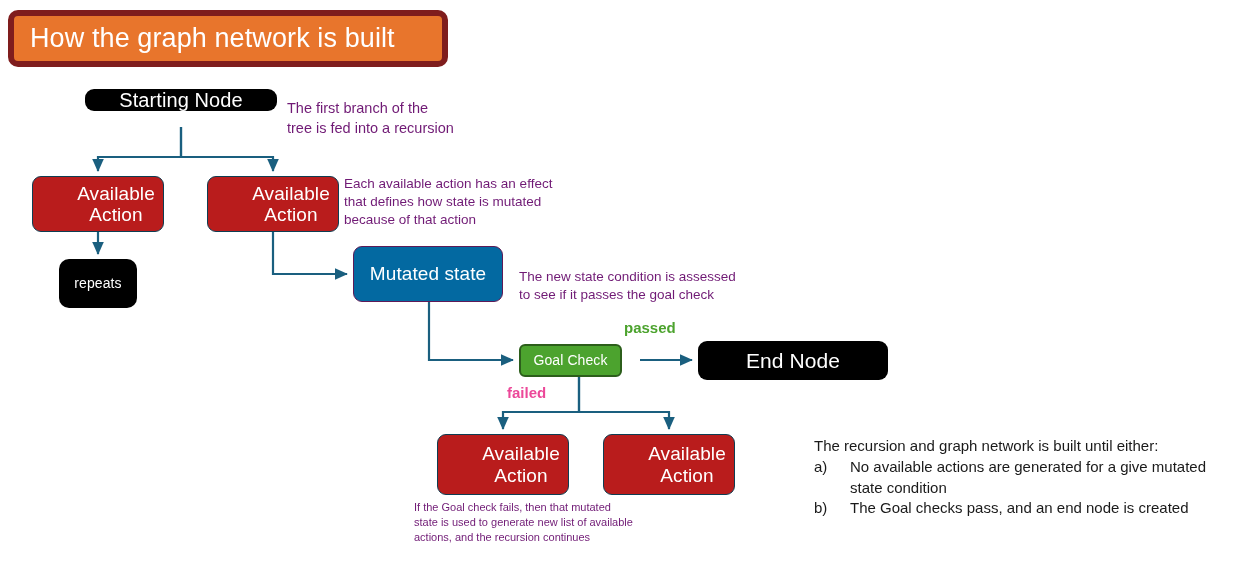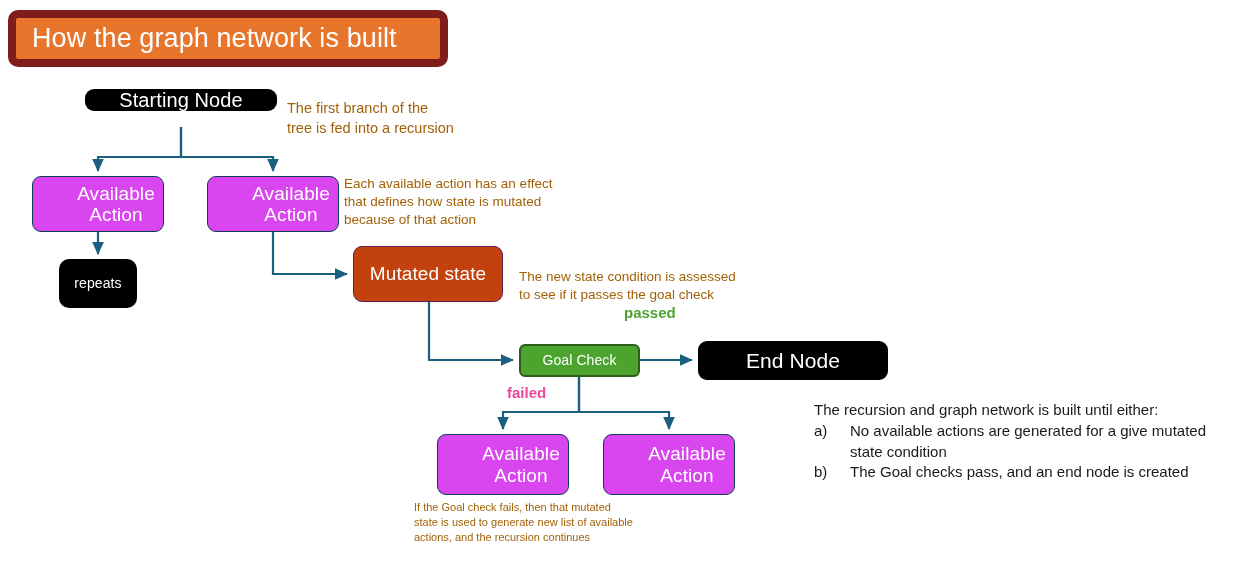--- a/index.html
+++ b/index.html
@@ -40,21 +40,21 @@
     line-height: 1.12;
     letter-spacing: 0.1px;
   }
 
   .node-title {
     left: 8px;
     top: 10px;
     width: 440px;
     height: 57px;
     background: #e8752c;
-    border: 8px solid #7f1d1d;
+    border: 6px solid #7f1d1d;
     border-radius: 10px;
     font-size: 27px;
     justify-content: flex-start;
     padding-left: 16px;
   }
 
   .node-black {
     background: #000000;
     border-radius: 9px;
   }
@@ -78,85 +78,85 @@
 
   .node-end {
     left: 698px;
     top: 341px;
     width: 190px;
     height: 39px;
     font-size: 21px;
   }
 
   .node-action {
-    background: #d946ef;
+    background: #b91c1c;
     border: 1px solid #0e3d52;
     border-radius: 9px;
     font-size: 19px;
     padding-left: 36px;
   }
   .node-a1 { left: 32px;  top: 176px; width: 132px; height: 56px; }
   .node-a2 { left: 207px; top: 176px; width: 132px; height: 56px; }
   .node-a3 { left: 437px; top: 434px; width: 132px; height: 61px; }
   .node-a4 { left: 603px; top: 434px; width: 132px; height: 61px; }
 
   .node-mutated {
     left: 353px;
     top: 246px;
     width: 150px;
     height: 56px;
-    background: #c2410c;
+    background: #0369a1;
     border: 1px solid #5e1a57;
     border-radius: 9px;
     font-size: 19px;
   }
 
   .node-goal {
     left: 519px;
     top: 344px;
-    width: 121px;
+    width: 103px;
     height: 33px;
     background: #4ca32e;
     border: 2px solid #2c5e1b;
     border-radius: 6px;
     font-size: 14px;
   }
 
   
   .note {
     position: absolute;
-    color: #a16207;
+    color: #701a75;
     font-size: 14.5px;
     line-height: 1.35;
     white-space: pre-line;
   }
   .note-1 { left: 287px; top: 99px;  width: 220px; }
   .note-2 { left: 344px; top: 175px; width: 250px; font-size: 13.5px; line-height: 1.32; }
   .note-3 { left: 519px; top: 268px; width: 270px; font-size: 13.5px; line-height: 1.32; }
   .note-4 { left: 414px; top: 500px; width: 375px; font-size: 11px; line-height: 1.35; }
 
   .edge-label {
     position: absolute;
     font-size: 15px;
     font-weight: 700;
   }
-  .label-passed { left: 624px; top: 304px; color: #4ca32e; }
+  .label-passed { left: 624px; top: 319px; color: #4ca32e; }
   .label-failed { left: 507px; top: 384px; color: #ec4899; }
 
   
   .summary {
     position: absolute;
     left: 814px;
     top: 400px;
     width: 400px;
     color: #1a1a1a;
     font-size: 15px;
     line-height: 1.35;
   }
-  .summary-lead { margin-bottom: 1px; }
+  .summary-lead { margin-bottom: 1px; margin-top: 36px; }
   .summary-item {
     display: flex;
     align-items: flex-start;
   }
   .summary-marker {
     width: 36px;
     flex: 0 0 36px;
   }
   .summary-text { flex: 1 1 auto; }
 </style>

